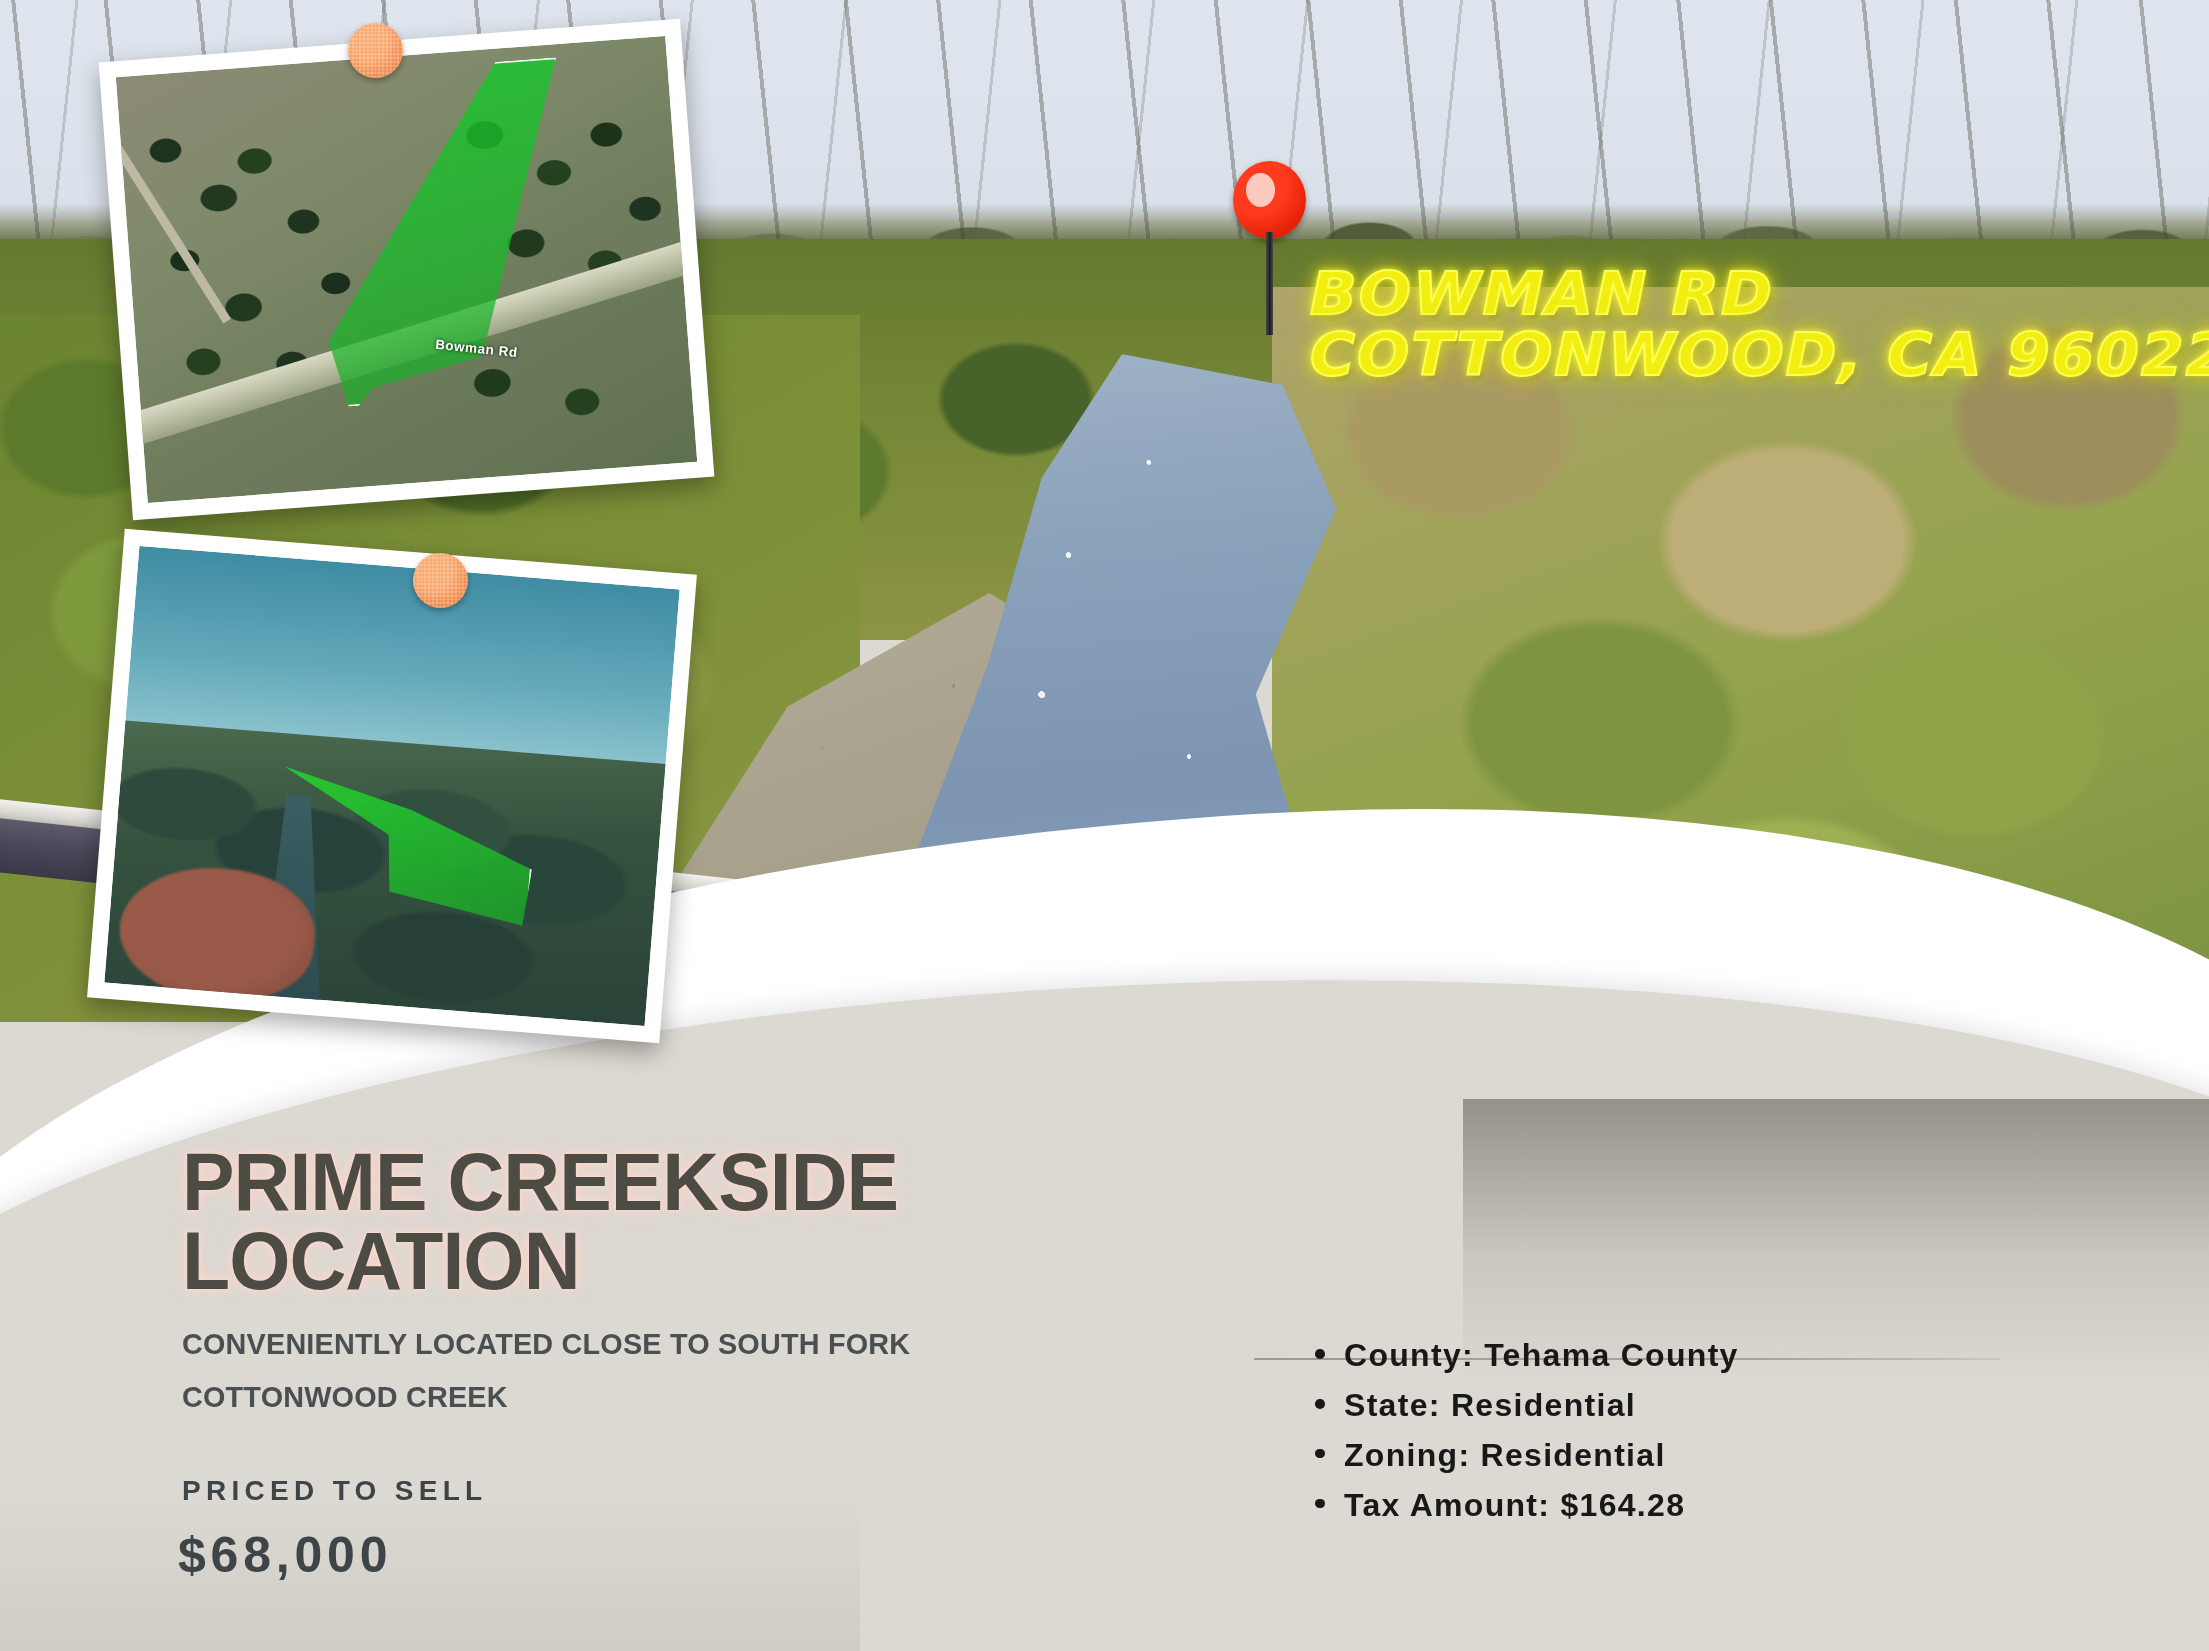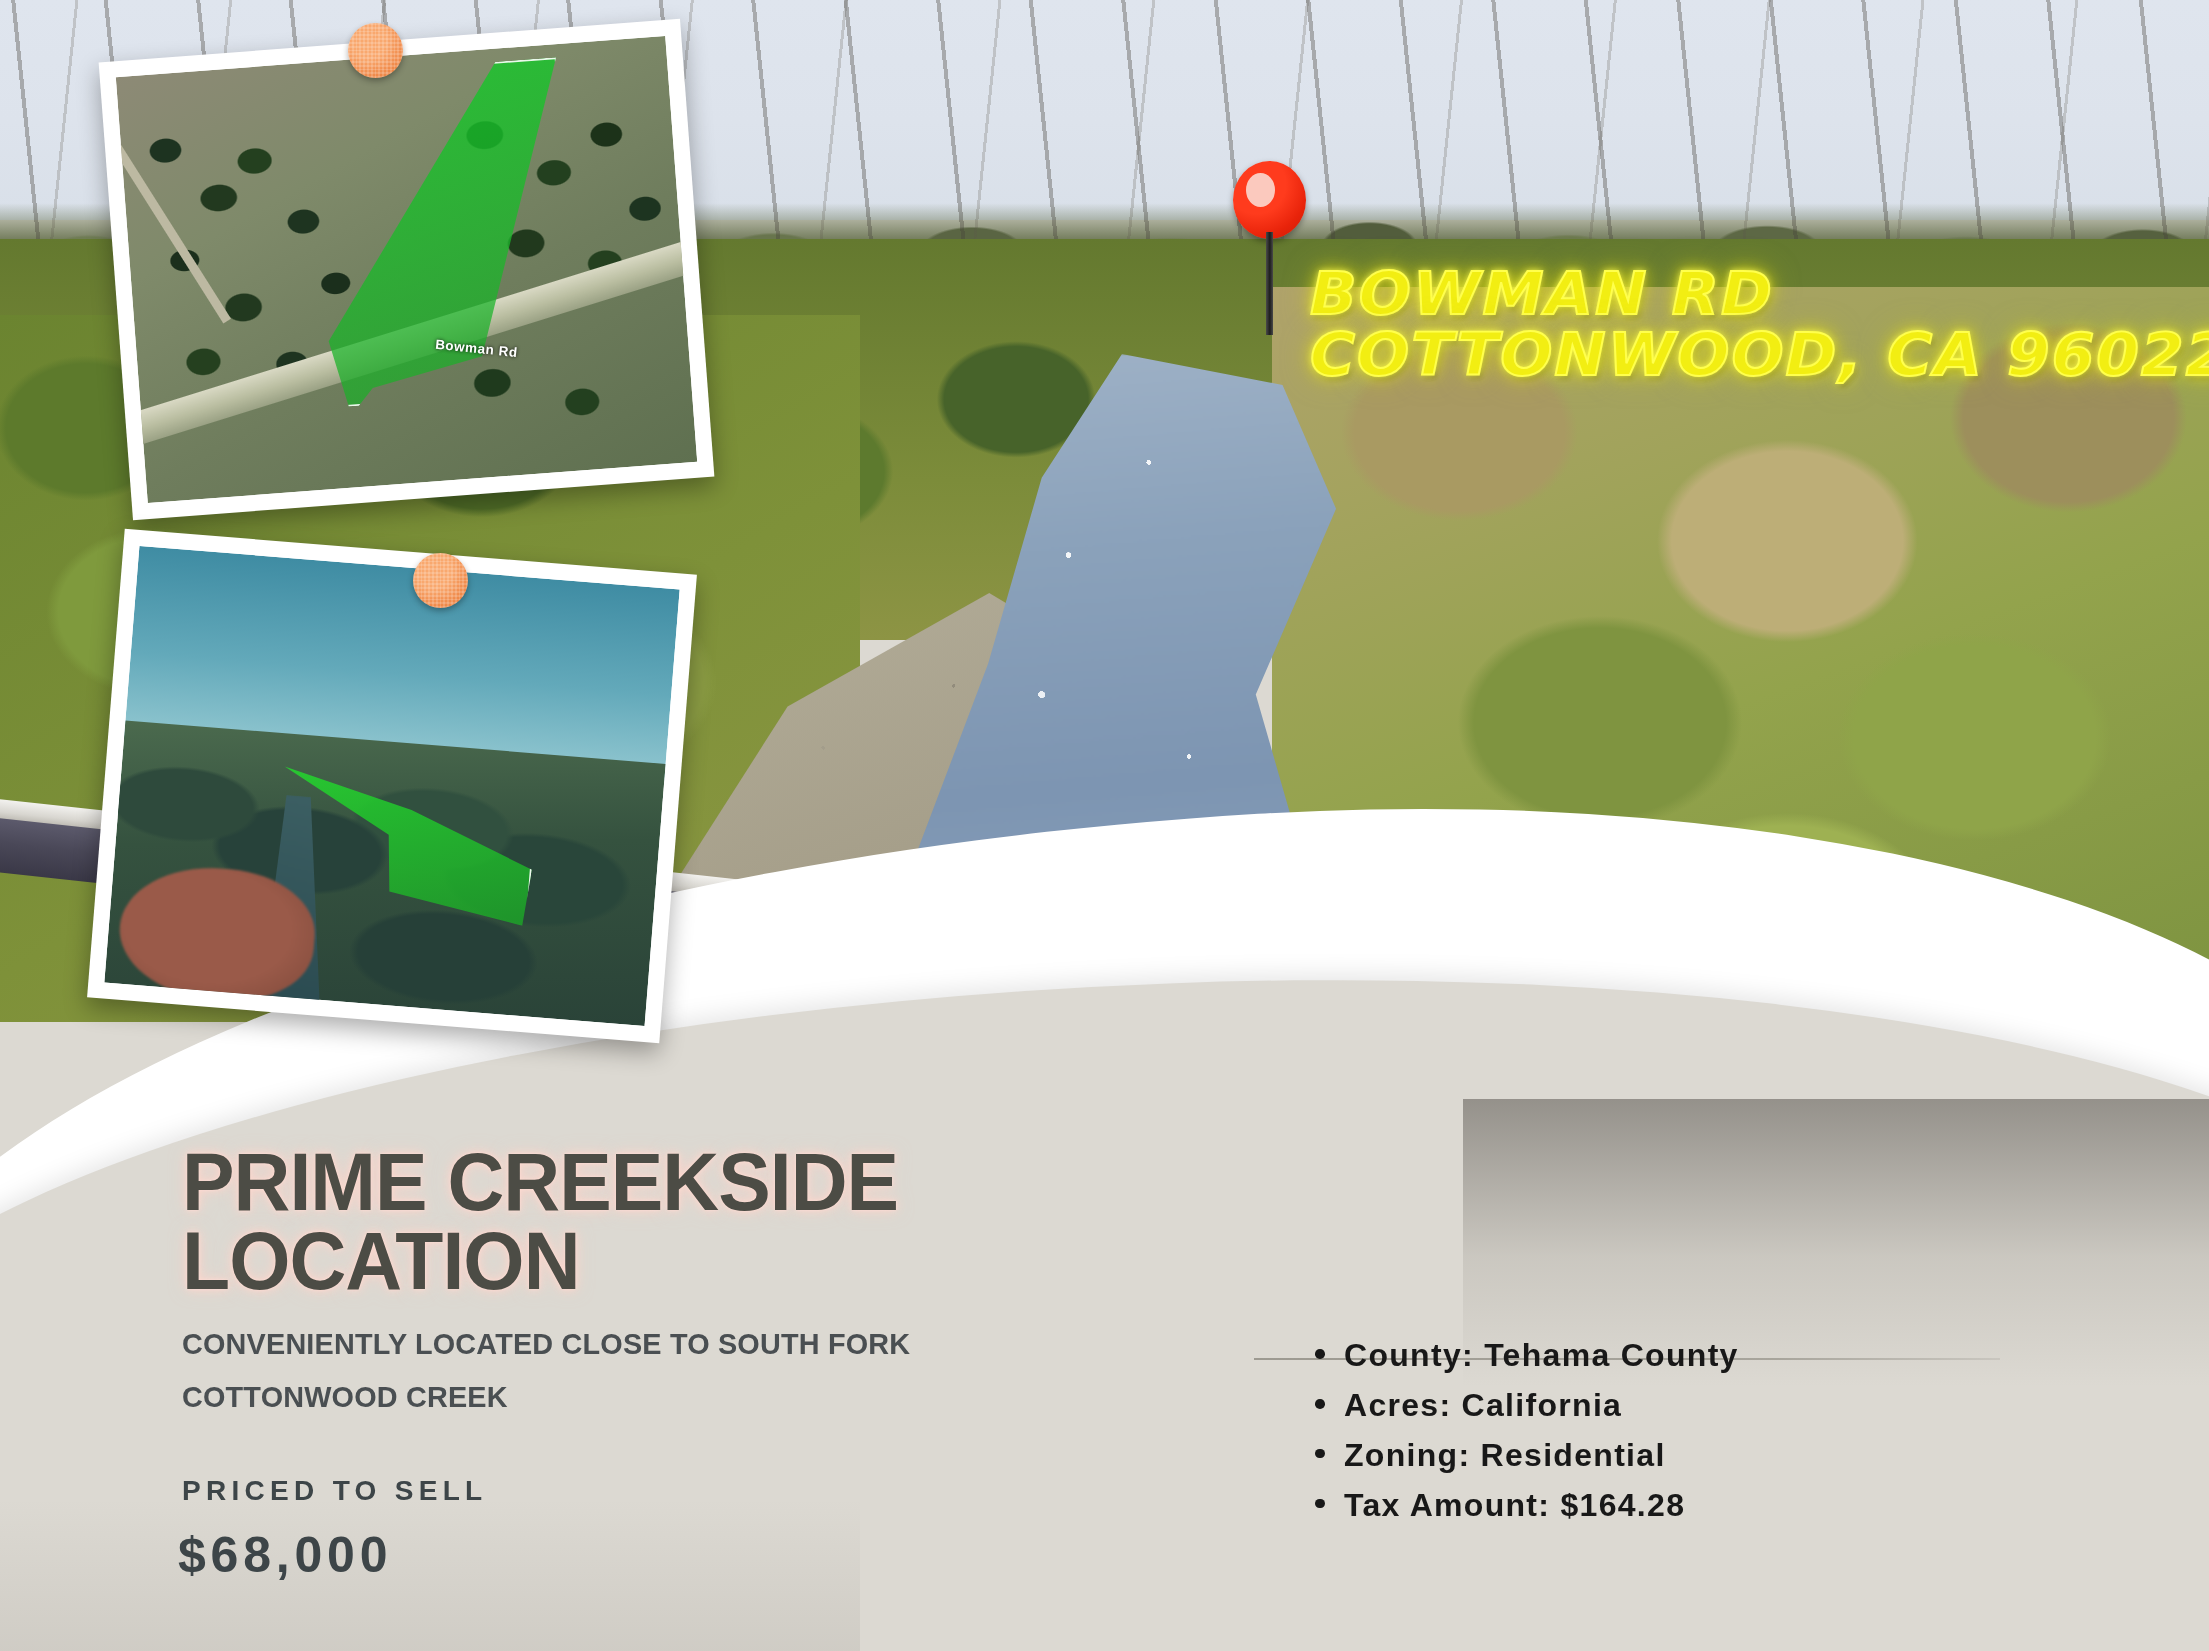--- a/index.html
+++ b/index.html
@@ -421,19 +421,19 @@
     <div>COTTONWOOD CREEK</div>
   </div>
 
   <div class="priced-label">PRICED TO SELL</div>
   <div class="price-value">$68,000</div>
 
   <div class="divider"></div>
 
   <ul class="facts">
     <li>County: Tehama County</li>
-    <li>Acres: California</li>
+    <li>State: Residential</li>
     <li>Zoning: Residential</li>
     <li>Tax Amount: $164.28</li>
   </ul>
 
 </div>
 
 
 </body></html>

